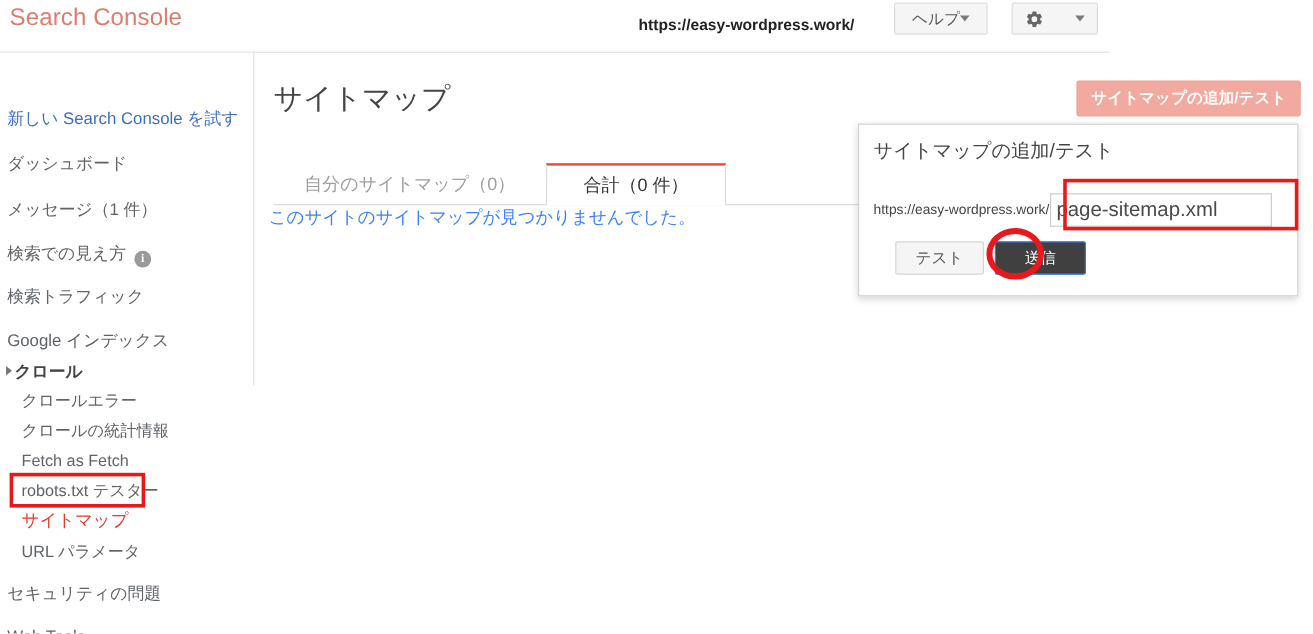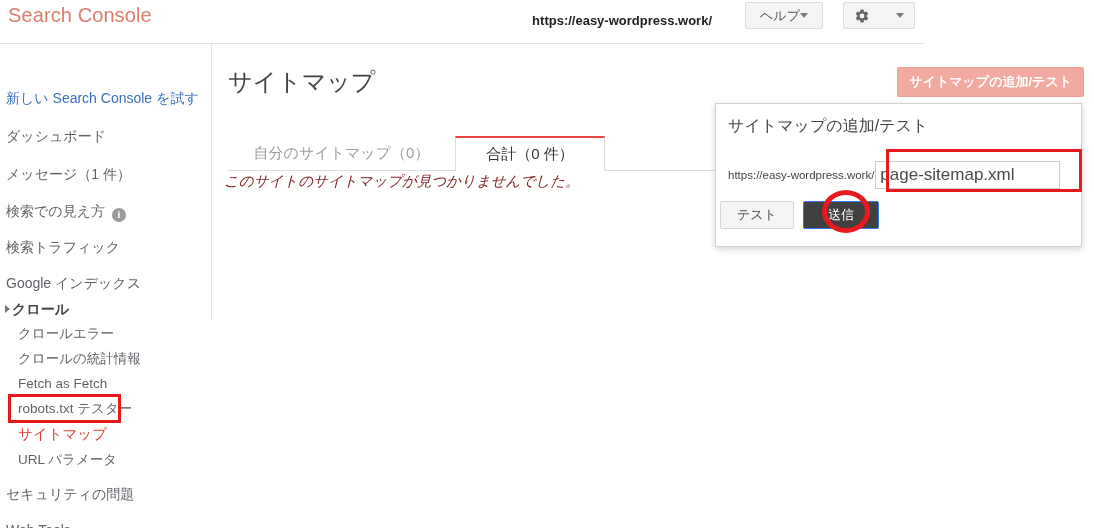--- a/index.html
+++ b/index.html
@@ -191,23 +191,22 @@
     border-top: 2px solid #ef4444;
     border-bottom: none;
     z-index: 2;
   }
 
   #empty-message {
     position: absolute;
     left: 224px;
     top: 172px;
     font-size: 14.5px;
-    color: #7f1d1d;
-    white-space: nowrap;
-    font-style: italic;
+    color: #3b82f6;
+    white-space: nowrap;
   }
 
   
   #add-test-sitemap-button {
     position: absolute;
     right: 10px;
     top: 67px;
     height: 30px;
     padding: 0 11px;
     display: flex;
@@ -265,21 +264,21 @@
     border: 1px solid #cccccc;
     padding: 0 4px;
     font-size: 17px;
     color: #4a4a4a;
     font-family: "Liberation Sans", sans-serif;
     background: #fff;
     outline: none;
   }
   #dialog-buttons {
     position: absolute;
-    left: 4px;
+    left: 30px;
     top: 97px;
     display: flex;
     gap: 9px;
   }
   .dlg-btn {
     height: 28px;
     padding: 0 16px;
     box-sizing: border-box;
     border-radius: 2px;
     font-size: 13px;

